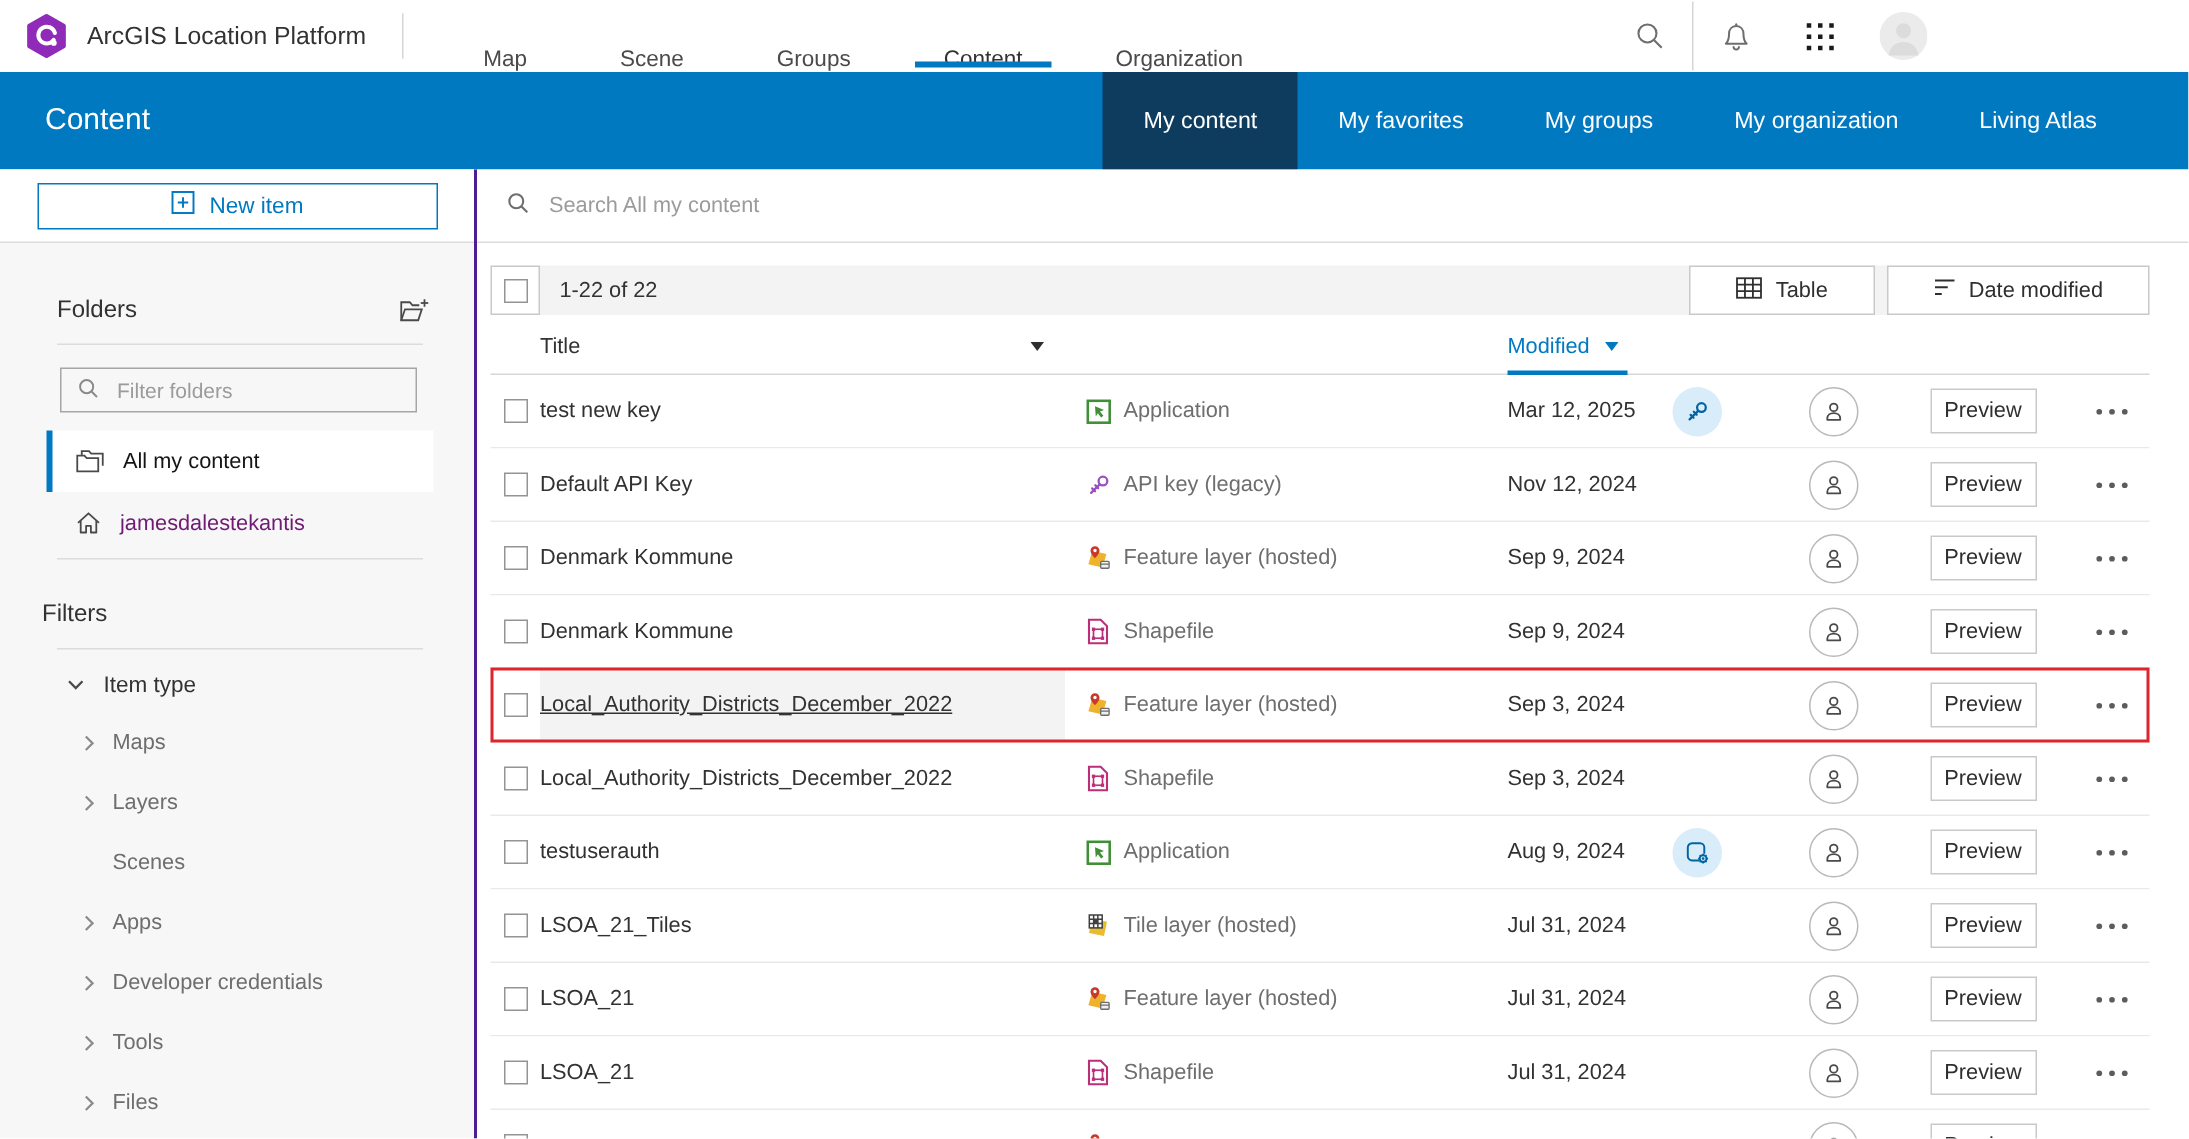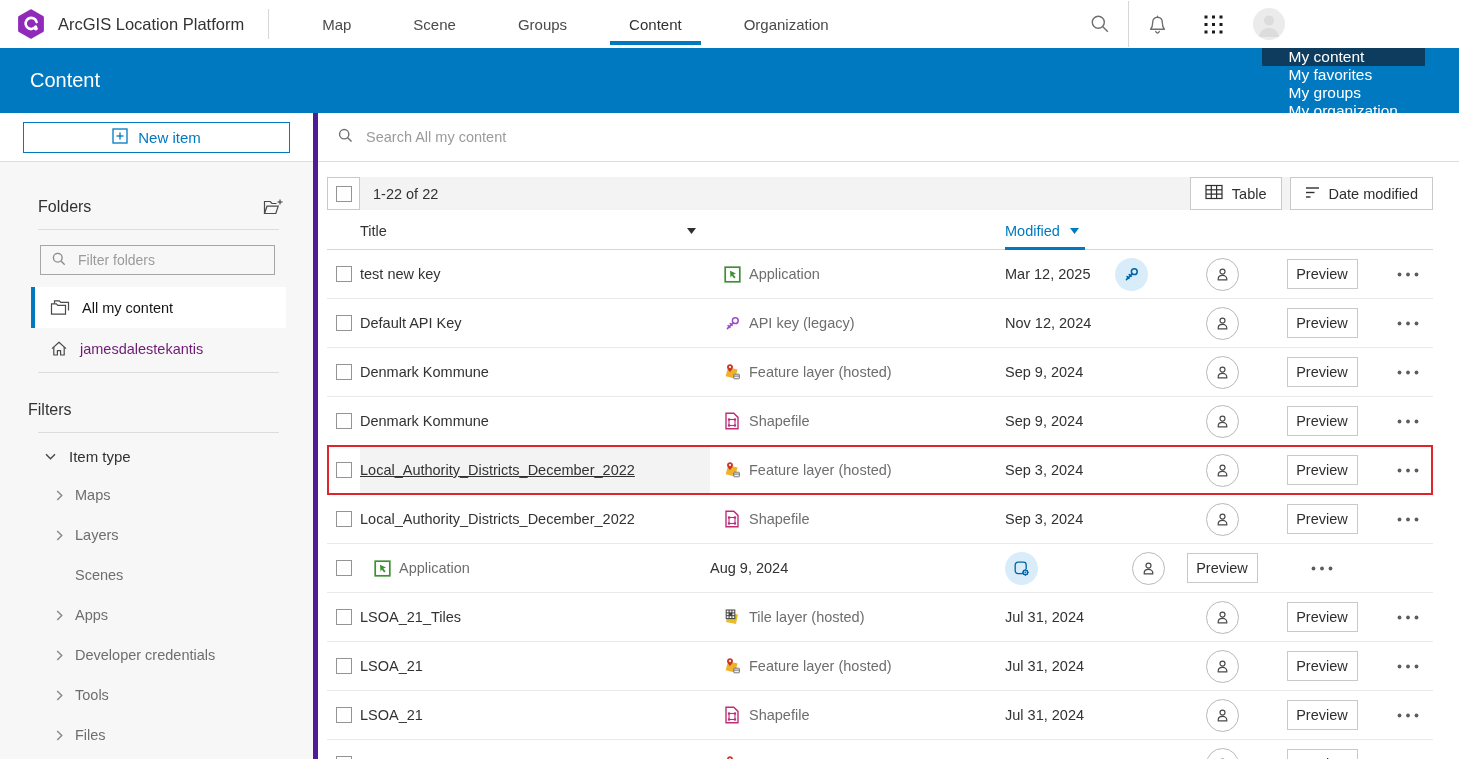--- a/index.html
+++ b/index.html
@@ -12,40 +12,40 @@
   .app { position:absolute; inset:0; }
 
   
   .topbar { position:absolute; top:0; left:0; right:0; height:48px; background:#fff;
             display:flex; align-items:center; }
   .logo { margin-left:16px; display:flex; }
   .brand { font-size:16.5px; color:#323232; margin-left:12px; margin-right:24px; white-space:nowrap; }
   .vdiv { width:1px; height:30px; background:#d6d6d6; }
   .vdiv.tall { height:46px; }
   .primary-nav { display:flex; height:48px; margin-left:22px; }
-  .nav-item { display:flex; align-items:center; padding:0 19px; margin:0 12px; font-size:15px;
+  .nav-item { display:flex; align-items:flex-end; padding:0 19px; margin:0 12px; font-size:15px;
               color:#4a4a4a; cursor:pointer; position:relative; }
   .nav-item.active { color:#323232; }
   .nav-item.active::after { content:""; position:absolute; left:0; right:0; bottom:3px; height:4px; background:#0079c1; }
   .hdr-right { margin-left:auto; margin-right:162px; display:flex; align-items:center; height:48px; }
   .hicon { display:flex; align-items:center; justify-content:center; cursor:pointer; }
   .hdr-right .hicon { width:56px; }
   .avatar { width:56px; display:flex; justify-content:center; cursor:pointer; }
 
   
   .subnav { position:absolute; top:48px; left:0; right:0; height:65px; background:#0079c1;
             display:flex; align-items:stretch; }
   .subnav-title { align-self:center; margin-left:30px; font-size:20px; color:#fff; }
-  .tabs { margin-left:auto; margin-right:34px; display:flex;flex-direction:column; }
+  .tabs { margin-left:auto; margin-right:34px; display:flex; }
   .tab { display:flex; align-items:center; padding:0 27px; color:#fff; font-size:15.5px; cursor:pointer; }
   .tab.active { background:#0d3c5f; }
 
   
   .sidebar { position:absolute; top:113px; left:0; width:318px; bottom:0;
-             background:#f7f7f7; border-right:5px solid #4c1d95; }
+             background:#f7f7f7; border-right:2px solid #4c1d95; }
   .newitem-strip { height:49px; background:#fff; border-bottom:1px solid #dcdcdc;
                    display:flex; align-items:center; justify-content:center; }
   .new-item-btn { width:267px; height:31px; background:#fff; border:1px solid #0079c1; color:#0079c1;
                   font-size:15px; font-family:inherit; display:flex; align-items:center; justify-content:center;
                   gap:10px; cursor:pointer; }
   .folders-head { display:flex; align-items:center; justify-content:space-between; margin:36px 30px 0 38px; }
   .sec-title { font-size:16px; color:#323232; }
   .sdiv { height:1px; background:#dcdcdc; margin:13px 34px 0 38px; }
   .filter-input { margin:15px 38px 0 40px; height:30px; border:1px solid #a6a6a6; background:#f7f7f7;
                   display:flex; align-items:center; padding:0 10px; gap:9px; }
@@ -72,21 +72,21 @@
   .content-search-input::placeholder { color:#9b9b9b; }
 
   .table-area { margin:15px 26px 0 9px; }
   .toolbar { height:33px; background:#f3f3f3; display:flex; align-items:center; }
   .selectall { width:33px; height:33px; background:#fff; border:1px solid #c9c9c9;
                display:flex; align-items:center; justify-content:center; cursor:pointer; }
   .checkbox { width:16px; height:16px; border:1px solid #949494; background:#fff; display:inline-block; }
   .count { margin-left:13px; font-size:14.5px; color:#323232; }
   .toolbar-right { margin-left:auto; display:flex; gap:8px; }
   .tool-btn { height:33px; background:#fff; border:1px solid #c9c9c9; display:flex; align-items:center;
-              gap:9px; padding:0 14px; font-size:14.5px; color:#2f2f2f; font-family:inherit; cursor:pointer; }
+              gap:9px; padding:0 30px; font-size:14.5px; color:#2f2f2f; font-family:inherit; cursor:pointer; }
 
   .grid-cols { display:grid; grid-template-columns:33px 350px 295px 110px 67px 80px 120px 51px; align-items:center; }
   .thead { height:38px; margin-top:2px; border-bottom:1px solid #d6d6d6; font-size:14.5px; }
   .th-title { display:flex; align-items:center; justify-content:space-between; padding-right:14px;
               color:#323232; cursor:pointer; }
   .th-mod { color:#0079c1; display:flex; align-items:center; gap:10px; position:relative; height:100%; cursor:pointer; }
   .th-mod::after { content:""; position:absolute; left:0; bottom:-1px; width:80px; height:3px; background:#0079c1; }
 
   .trow { height:49px; border-bottom:1px solid #e9e9e9; position:relative; font-size:14.5px; background:#fff; }
   .cb-cell { display:flex; justify-content:center; }
@@ -616,20 +616,21 @@
                 <circle cx="2.5" cy="2.5" r="1.9" fill="#5c5c5c"></circle>
                 <circle cx="11" cy="2.5" r="1.9" fill="#5c5c5c"></circle>
                 <circle cx="19.5" cy="2.5" r="1.9" fill="#5c5c5c"></circle>
               </svg>
             </div>
    </div>
           <div class="trow grid-cols">
      <div class="cb-cell">
               <span class="checkbox"></span>
             </div>
+     <div class="cell-title">testuserauth</div>
      <div class="cell-type">
               <span class="type-icon">
                 <svg width="17" height="17" viewBox="0 0 17 17">
                   <rect x="1.2" y="1.2" width="14.6" height="14.6" fill="#fff" stroke="#3f8f35" stroke-width="1.7"></rect>
                   <path d="M6 4.8l6 2.6-2.7 1 2.3 2.8-1.5 1.2-2.2-2.9-1.4 2.2z" fill="#3f8f35"></path>
                 </svg>
               </span>
               <span>Application</span>
             </div>
      <div class="cell-mod">Aug 9, 2024</div>

